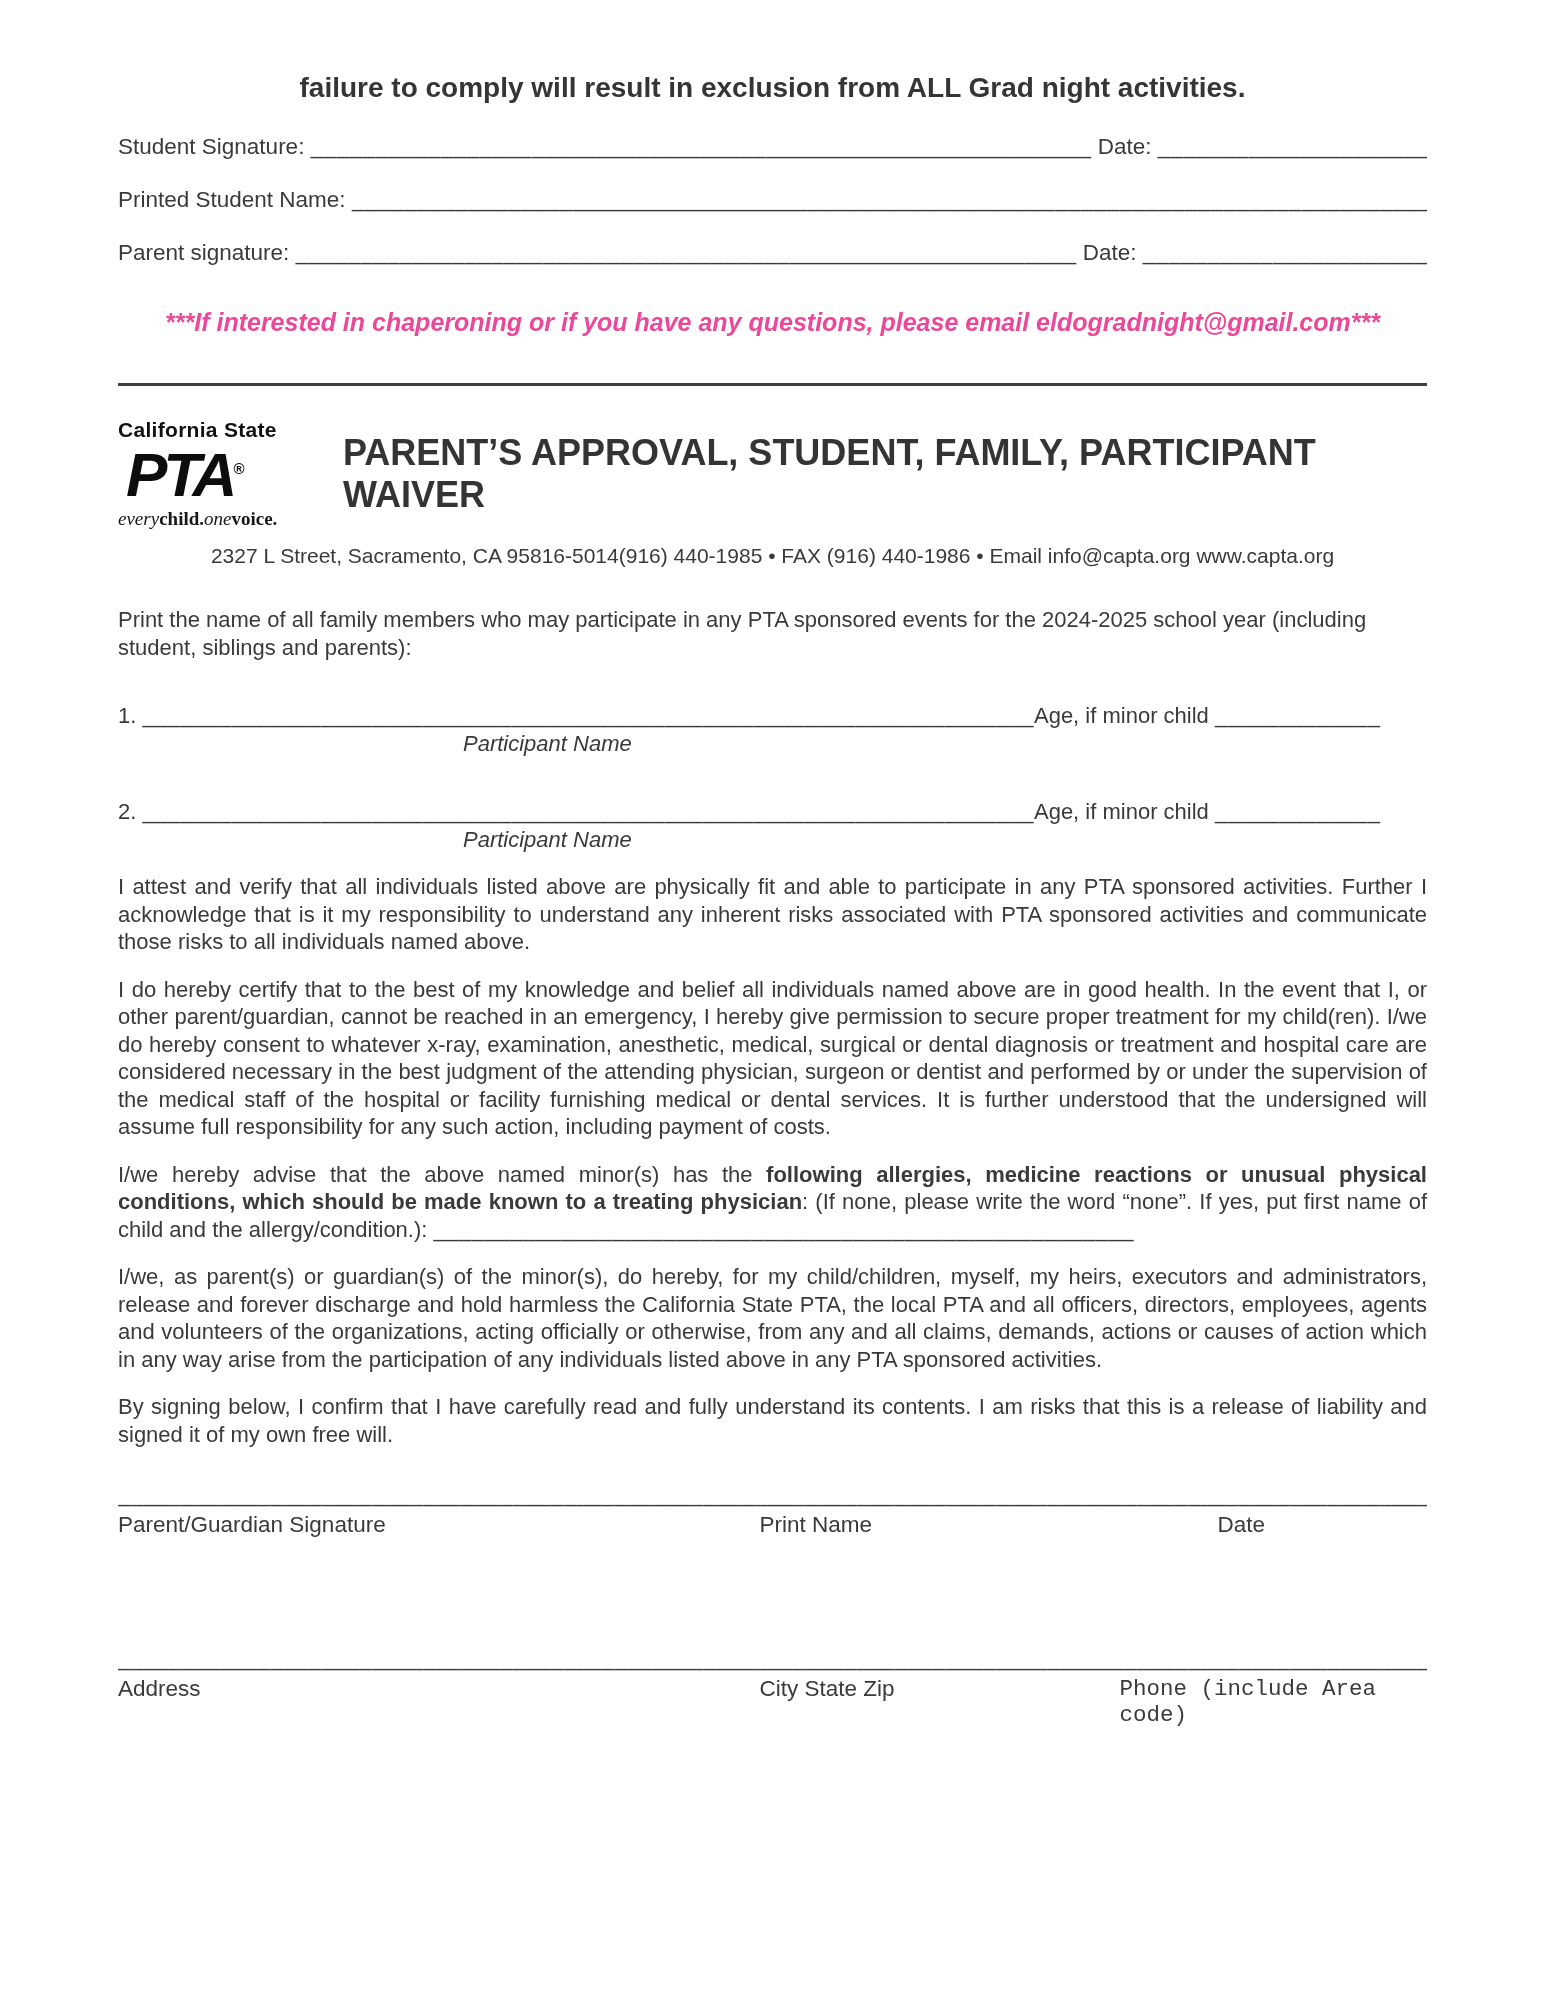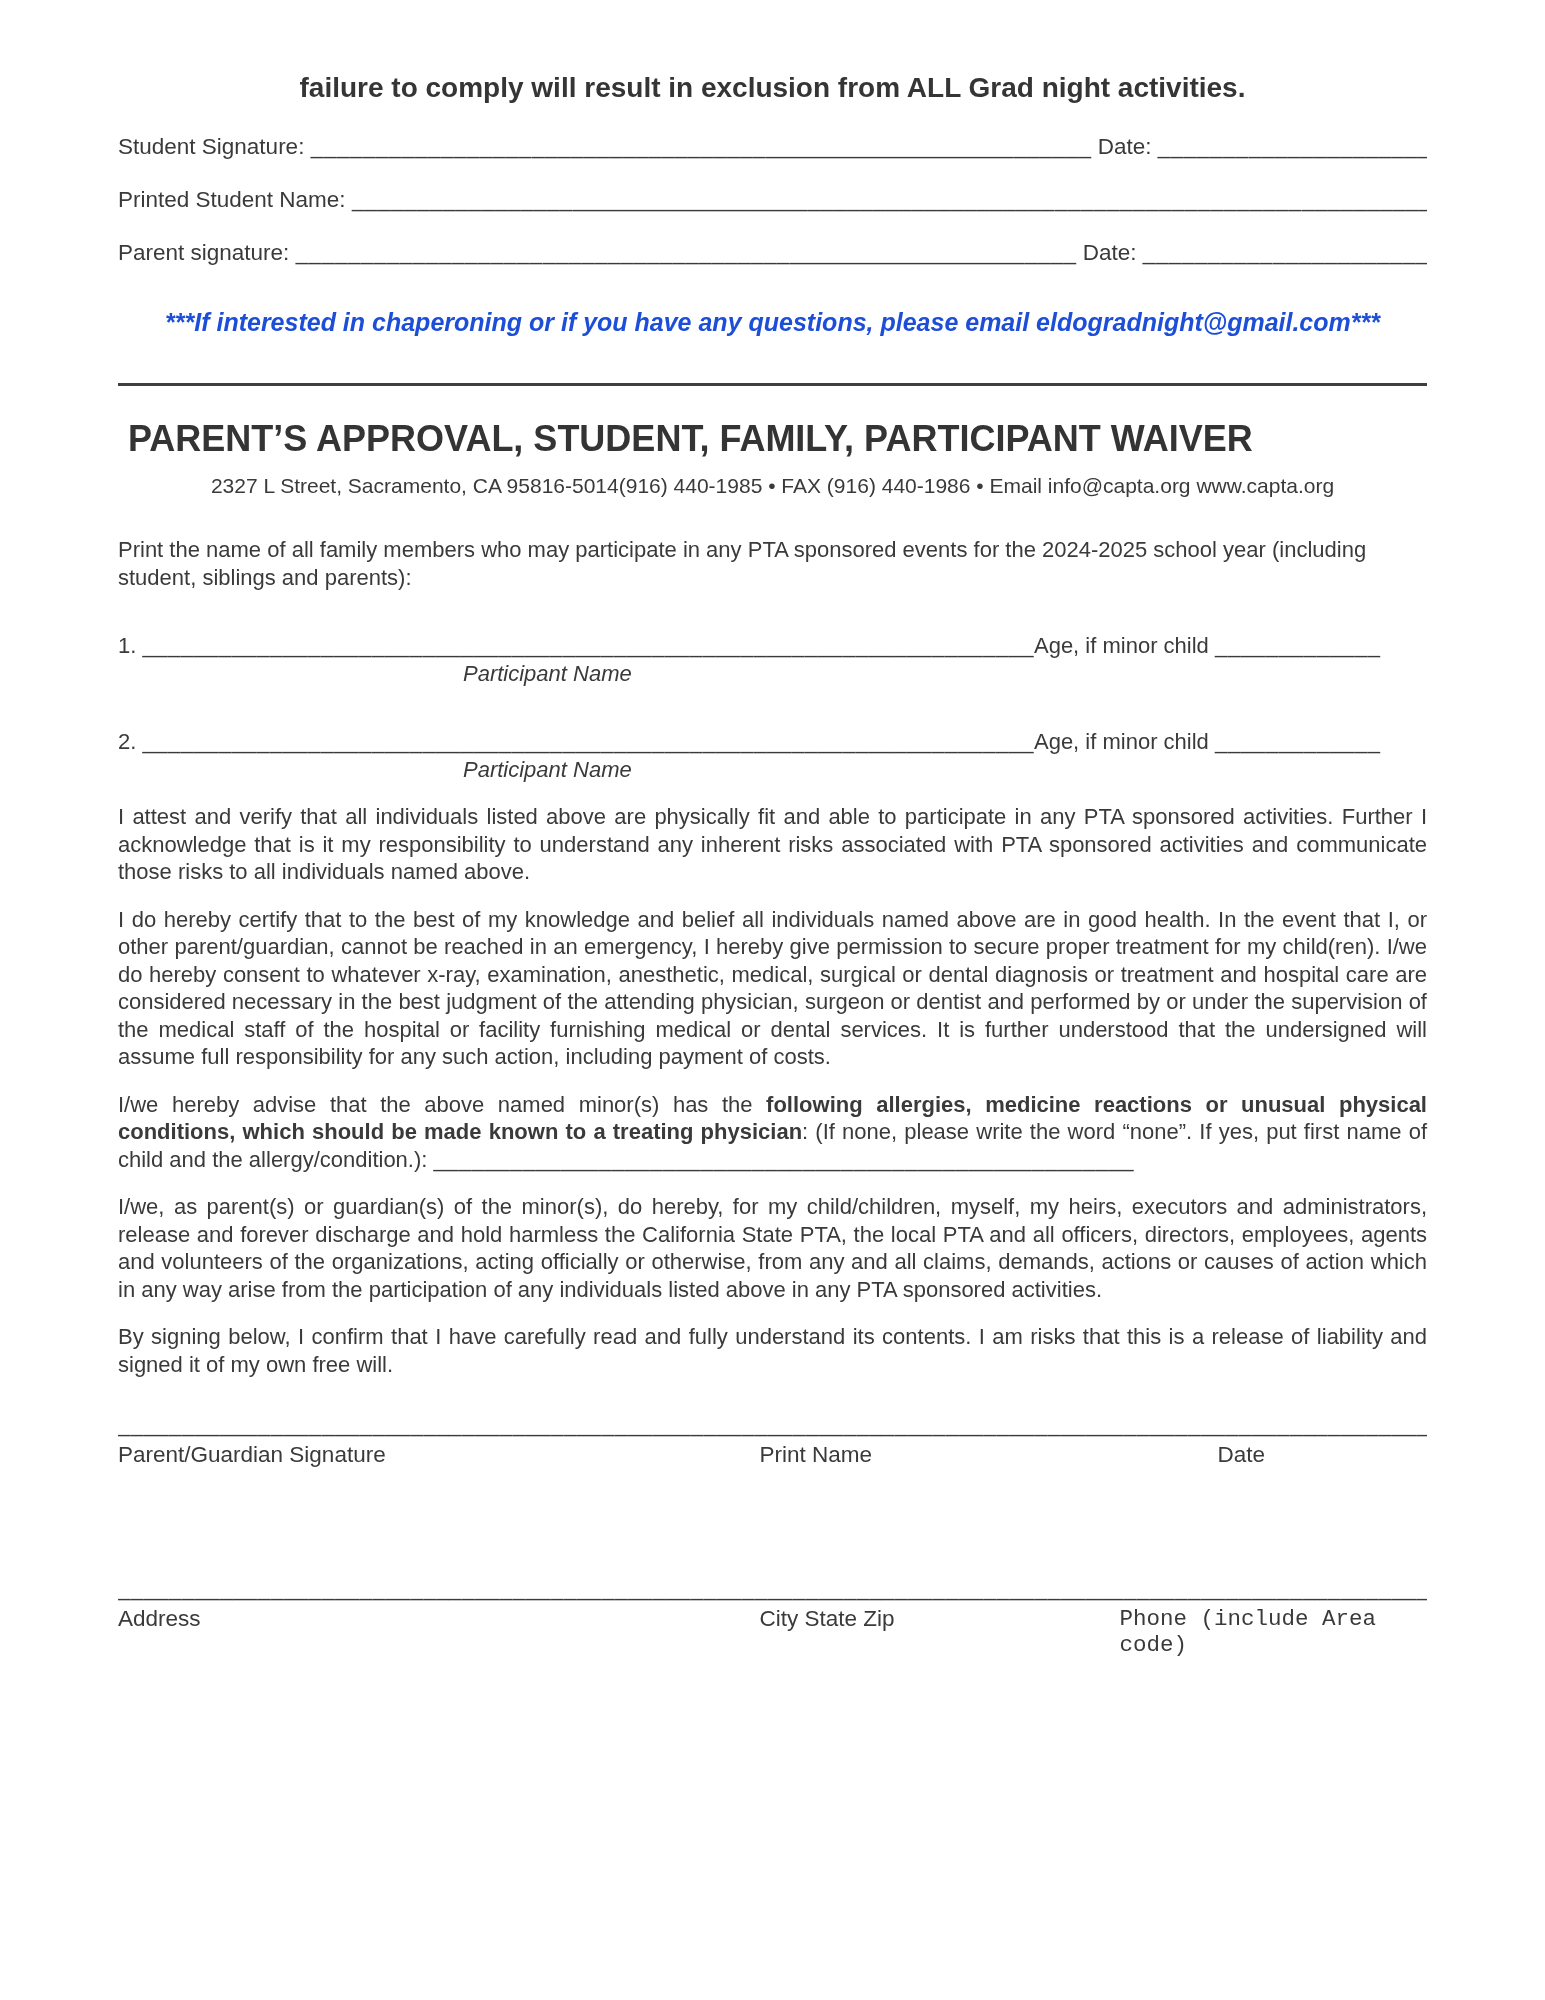--- a/index.html
+++ b/index.html
@@ -30,21 +30,21 @@
   }
   .sig-row:first-of-type { margin-top: 52px; }
   .blank { letter-spacing: 0.5px; }
 
   .chaperone {
     text-align: center;
     font-weight: bold;
     font-style: italic;
     font-size: 25px;
     margin-top: 42px;
-    color: #1d4ed8;
+    color: #ec4899;
   }
 
   .divider {
     border: none;
     border-top: 3px solid #3f3f3f;
     margin-top: 46px;
   }
 
   .waiver-header {
     display: flex;
@@ -163,20 +163,25 @@
     <span class="blank">____________________________________________________________</span>
     <span>Date:</span>
     <span class="blank">______________________ _</span>
   </div>
 
   <div class="chaperone">***If interested in chaperoning or if you have any questions, please email eldogradnight@gmail.com***</div>
 
   <hr class="divider">
 
   <div class="waiver-header">
+    <div class="pta-logo">
+      <div class="logo-state">California State</div>
+      <div class="logo-acronym"><span>PTA</span><span class="reg">®</span></div>
+      <div class="logo-tagline"><i>every</i><b>child.</b><i>one</i><b>voice.</b></div>
+    </div>
     <div class="waiver-title">PARENT’S APPROVAL, STUDENT, FAMILY, PARTICIPANT WAIVER</div>
   </div>
 
   <div class="contact-line">2327 L Street, Sacramento, CA 95816-5014(916) 440-1985 • FAX (916) 440-1986 • Email info@capta.org www.capta.org</div>
 
   <div class="para intro">Print the name of all family members who may participate in any PTA sponsored events for the 2024-2025 school year (including student, siblings and parents):</div>
 
   <div class="participant-row">
     <span>1.</span>
     <span class="blank">______________________________________________________________________</span><span>Age, if minor child</span>

